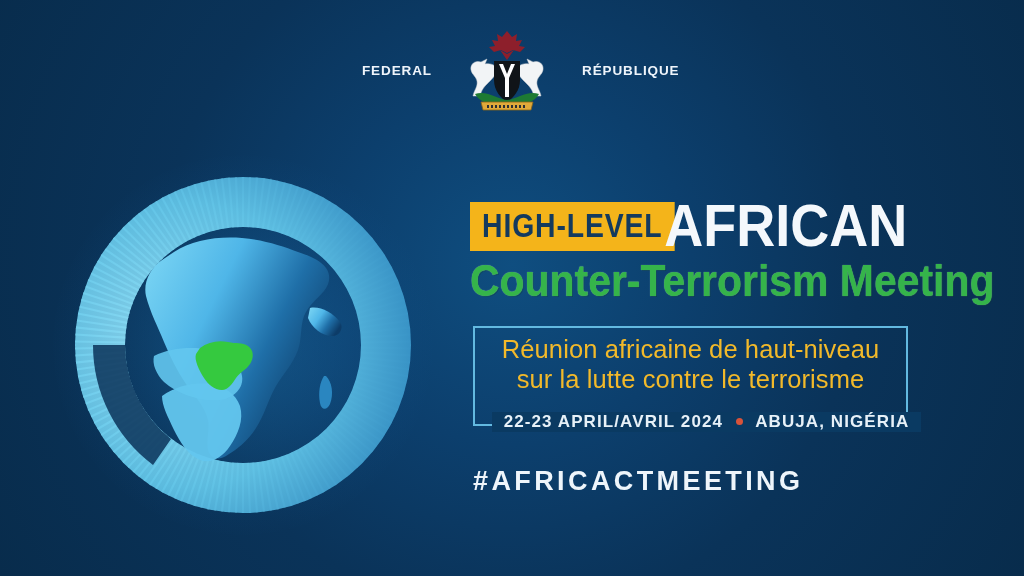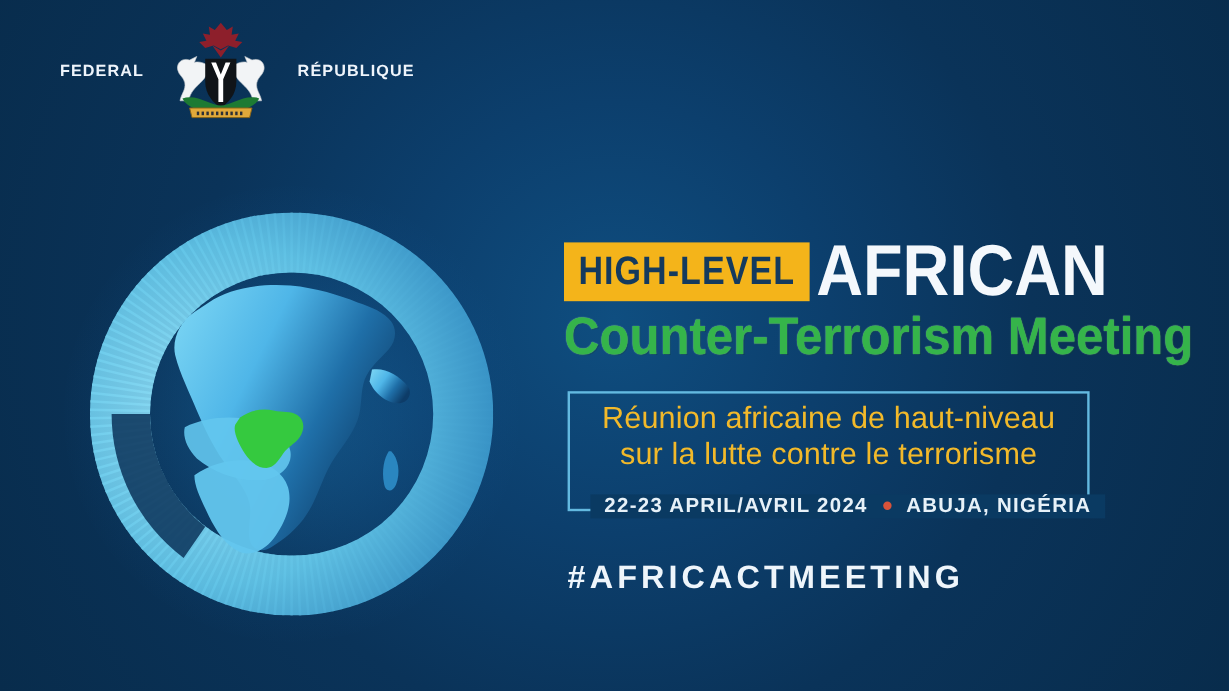--- a/index.html
+++ b/index.html
@@ -18,26 +18,27 @@
       radial-gradient(rgba(150,200,235,0.16) 1px, transparent 1.2px);
     background-size: 100% 100%, 17px 17px;
     background-position: 0 0, 4px 6px;
     font-family: "Liberation Sans", sans-serif;
     -webkit-font-smoothing: antialiased;
   }
 
   
   .header {
     position: absolute;
-    top: 16px;
+    top: 28px;
     left: 0;
     width: 1024px;
     display: flex;
     align-items: center;
-    gap: 16px;
+    justify-content: center;
+    gap: 27px;
   }
   .hdr-text {
     font-family: "Liberation Sans", sans-serif;
     font-weight: bold;
     font-size: 13.5px;
     letter-spacing: 0.9px;
     line-height: 1.55;
     color: #eef4fb;
     text-transform: uppercase;
   }
@@ -75,21 +76,21 @@
 
   
   .content { position: absolute; left: 470px; top: 0; width: 554px; height: 576px; }
 
   .title-row {
     position: absolute;
     left: 0;
     top: 196px;
     display: flex;
     align-items: center;
-    gap: 28px;
+    gap: 12px;
   }
   .badge-high {
     background: #f4b41a;
     color: #143a5e;
     font-family: "Liberation Sans Narrow", "Liberation Sans", sans-serif;
     font-weight: bold;
     font-size: 33px;
     letter-spacing: 1px;
     padding: 7px 14px 9px 14px;
     line-height: 1;

